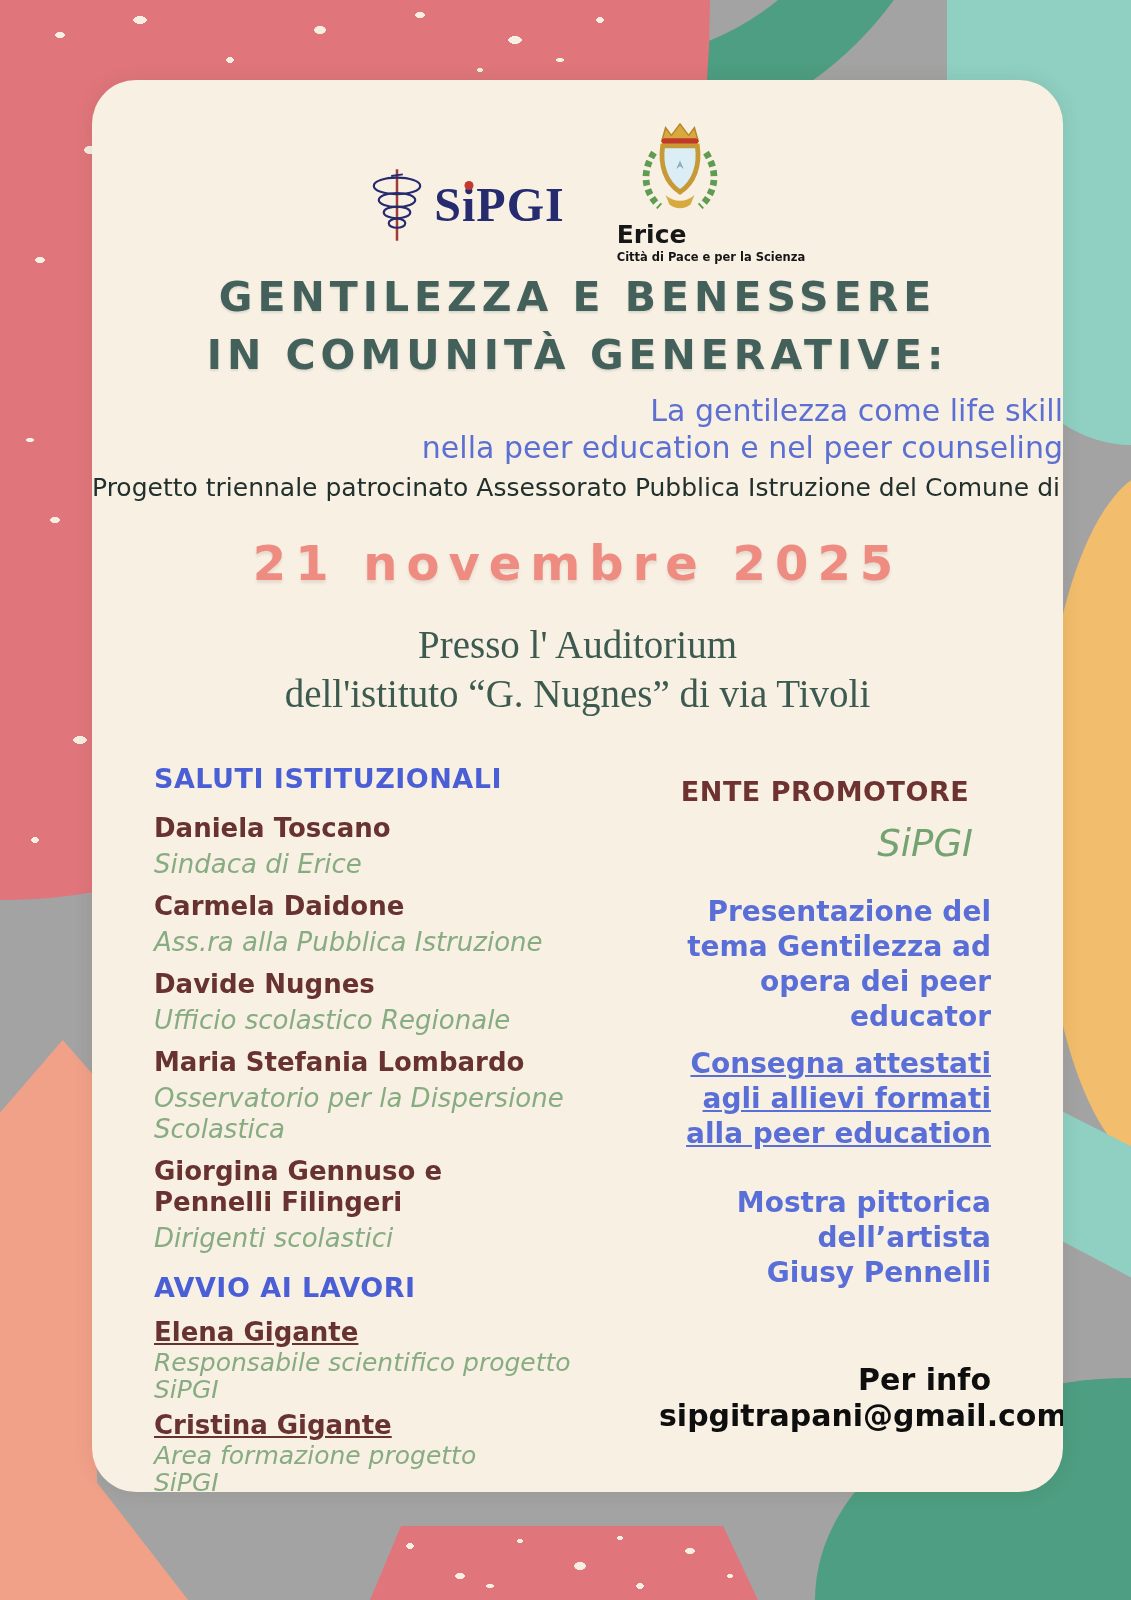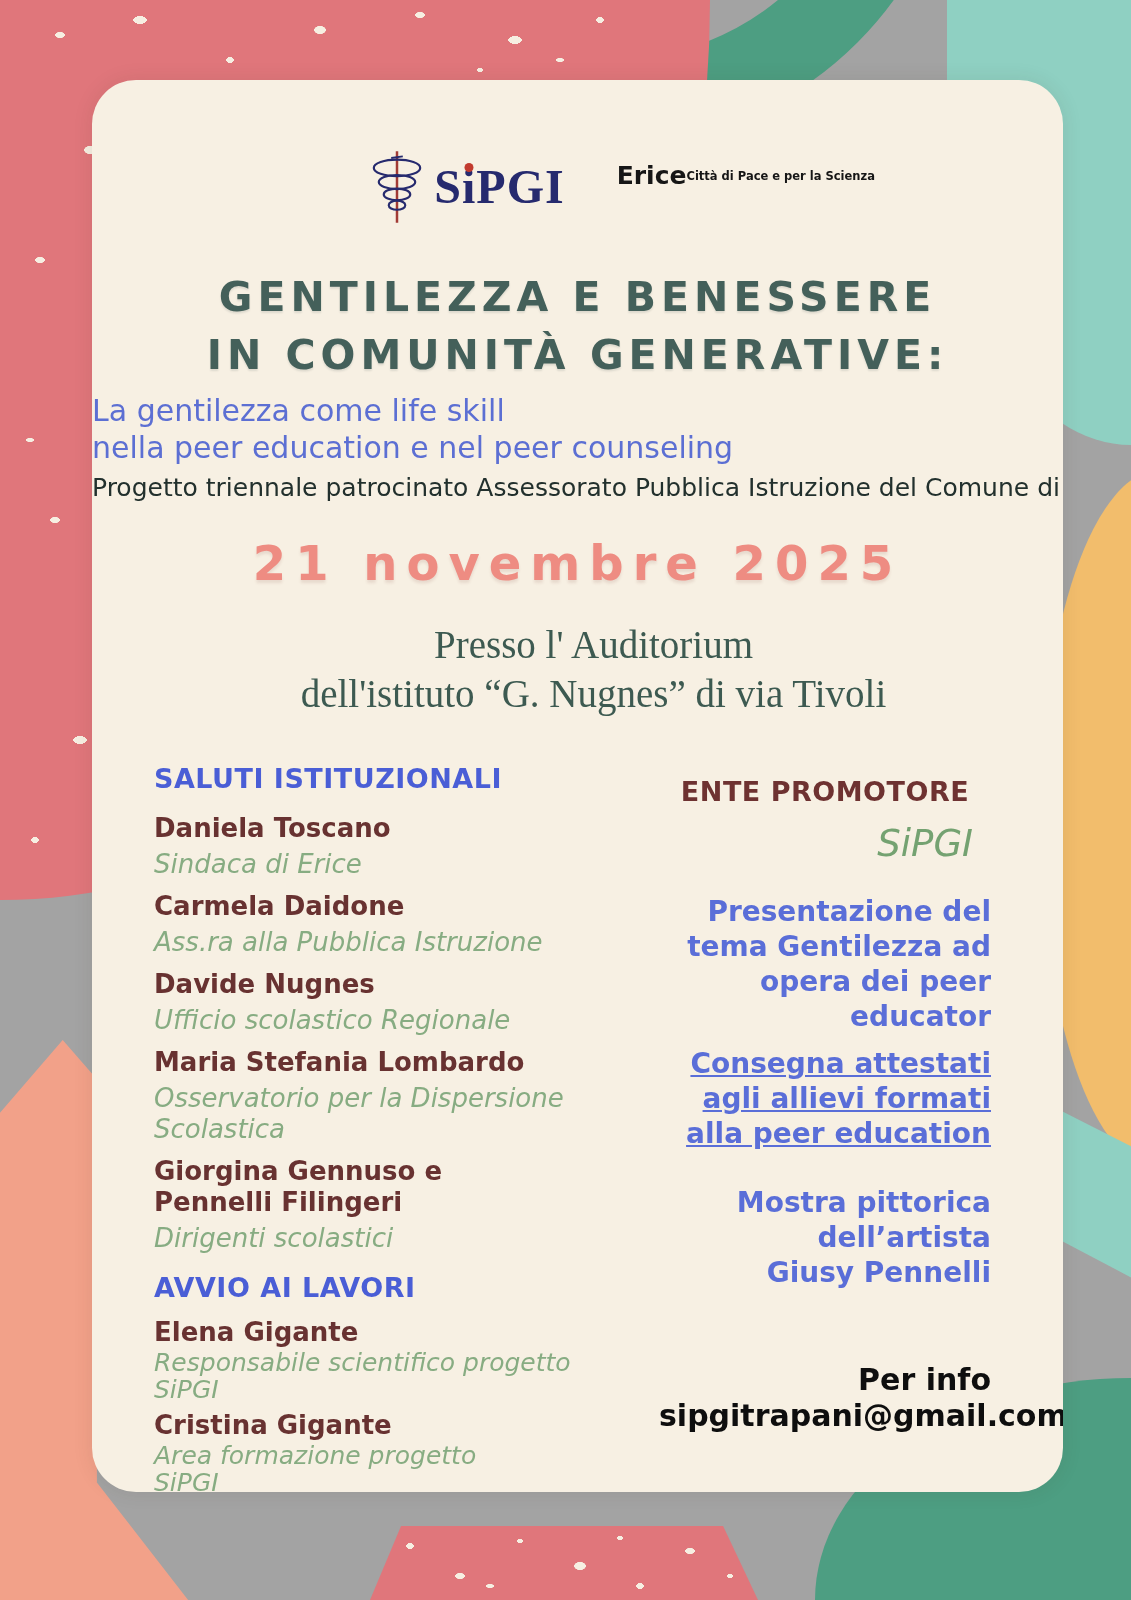--- a/index.html
+++ b/index.html
@@ -69,49 +69,49 @@
 
   
   .logos{position:absolute;top:40px;left:0;width:100%;display:flex;justify-content:center;
     align-items:center;gap:52px;}
   .logo-sipgi{display:flex;align-items:center;gap:8px;margin-top:26px;}
   .sipgi-text{font-family:"Liberation Serif","DejaVu Serif",serif;font-weight:bold;
     font-size:48px;color:#262a6e;letter-spacing:1px;line-height:1;}
   .sipgi-i{position:relative;}
   .sipgi-i::after{content:"";position:absolute;width:9px;height:9px;border-radius:50%;
     background:#c23a2e;top:3px;left:50%;transform:translateX(-50%);}
-  .logo-erice{display:flex;flex-direction:row;align-items:center;width:170px;}
+  .logo-erice{display:flex;flex-direction:column;width:170px;}
   .erice-name{font-size:25px;font-weight:bold;color:#161616;line-height:1;margin-top:2px;}
   .erice-tagline{font-size:11.5px;font-weight:bold;color:#161616;margin-top:3px;white-space:nowrap;}
 
   
   .title{position:absolute;top:188px;left:0;width:100%;text-align:center;
     font-weight:bold;font-size:41px;line-height:58px;letter-spacing:5px;color:#44605a;
     text-shadow:0 2px 2px rgba(40,60,55,.12);}
-  .subtitle{position:absolute;top:312px;left:0;width:100%;text-align:left;
+  .subtitle{position:absolute;top:312px;left:0;width:100%;text-align:right;
     font-size:30px;line-height:37px;color:#5c6fd3;}
   .patronage{position:absolute;top:393px;left:0;width:100%;text-align:center;
     font-size:25px;color:#22302d;white-space:nowrap;}
   .date{position:absolute;top:455px;left:0;width:100%;text-align:center;
     font-weight:bold;font-size:48px;letter-spacing:9px;color:#ee8c82;
     text-shadow:0 3px 3px rgba(120,60,50,.12);}
   .venue{position:absolute;top:540px;left:0;width:100%;text-align:center;
-    font-family:"Liberation Serif","DejaVu Serif",serif;font-size:39px;line-height:49px;color:#3d5a51;padding-left:16px;}
+    font-family:"Liberation Serif","DejaVu Serif",serif;font-size:39px;line-height:49px;color:#3d5a51;}
 
   
   .left-col{position:absolute;left:62px;top:683px;width:472px;}
   .sec-head{font-size:27px;font-weight:bold;color:#4a5ed6;letter-spacing:.5px;line-height:32px;}
   .entries{margin-top:18px;}
   .sp-name{font-size:26px;font-weight:bold;color:#683231;line-height:31px;margin-bottom:5px;
     white-space:pre-line;}
   .sp-role{font-style:italic;font-size:26px;color:#87ac82;line-height:31px;margin-bottom:11px;
     white-space:pre-line;}
   .sec2{margin-top:18px;}
   .entries2{margin-top:14px;}
-  .entries2 .sp-name{line-height:29px;margin-bottom:2px;}
+  .entries2 .sp-name{line-height:29px;margin-bottom:2px;text-decoration:underline;}
   .entries2 .sp-role{font-size:25px;line-height:27px;margin-bottom:8px;}
 
   
   .right-col{position:absolute;right:72px;top:696px;width:332px;text-align:right;}
   .promoter-label{font-size:27px;font-weight:bold;color:#6e3231;letter-spacing:.5px;
     line-height:32px;text-align:center;}
   .promoter-name{font-style:italic;font-size:37px;color:#74a271;line-height:44px;
     margin-top:14px;padding-right:18px;}
   .activity{font-size:28px;font-weight:bold;color:#5a6ed8;line-height:35px;white-space:pre-line;}
   .act-1{margin-top:28px;}

